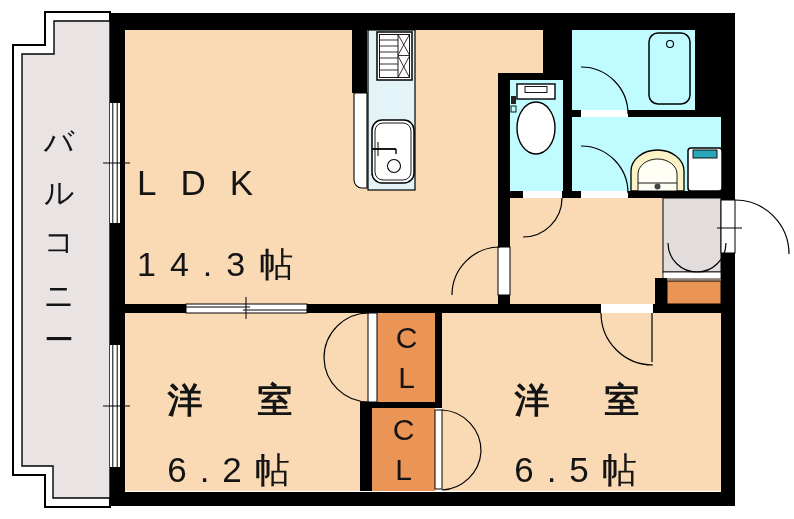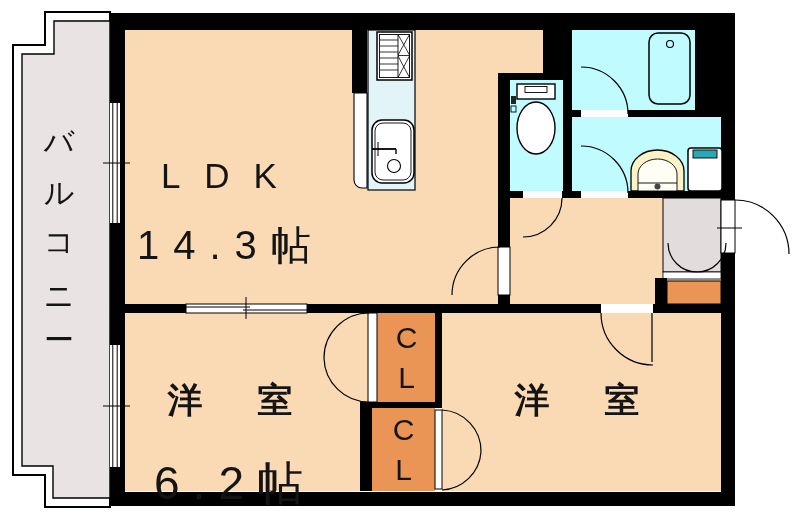--- a/index.html
+++ b/index.html
@@ -10,28 +10,28 @@
     font-family:"Liberation Sans","DejaVu Sans",sans-serif;
     overflow:hidden;
   }
   .stage svg{position:absolute;left:0;top:0;}
   .label{position:absolute;color:#141414;line-height:1;white-space:pre;}
   .balcony-label{
     left:44px;top:108px;
     font-size:30px;letter-spacing:20px;
     writing-mode:vertical-rl;
   }
-  .ldk-label{left:137px;top:126px;text-align:center;}
+  .ldk-label{left:137px;top:133px;}
   .ldk-name{font-size:35px;letter-spacing:24px;}
-  .ldk-size{font-size:40px;letter-spacing:14px;}
+  .ldk-size{font-size:34px;letter-spacing:14px;margin-top:15px;}
   .room-label{text-align:center;}
   .room-a{left:118px;top:350px;width:234px;}
   .room-b{left:462px;top:350px;width:240px;}
   .room-name{font-size:35px;letter-spacing:10px;font-weight:bold;}
-  .room-size{font-size:46px;letter-spacing:13px;margin-top:11px;}
+  .room-size{font-size:35px;letter-spacing:13px;margin-top:3px;}
   .cl-label{
     writing-mode:vertical-rl;text-orientation:upright;
     font-size:30px;letter-spacing:7px;color:#141414;
   }
   .cl-upper{left:391px;top:321px;}
   .cl-lower{left:388px;top:413px;}
 </style>
 </head>
 <body>
 
@@ -174,17 +174,18 @@
     <div class="ldk-size">14.3帖</div>
   </div>
 
   <div class="label room-label room-a">
     <div class="room-name">洋　室</div>
     <div class="room-size">6.2帖</div>
   </div>
 
   <div class="label room-label room-b">
     <div class="room-name">洋　室</div>
+    <div class="room-size">6.5帖</div>
   </div>
 
   <div class="label cl-label cl-upper">CL</div>
   <div class="label cl-label cl-lower">CL</div>
 </div>
 
 </body></html>

